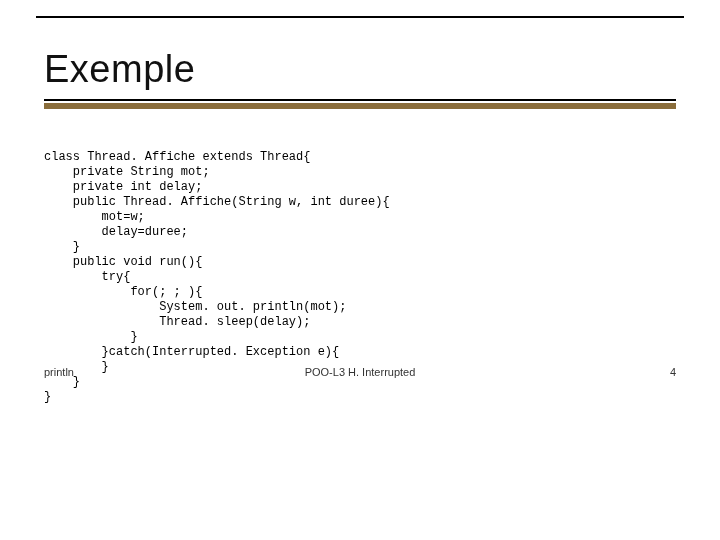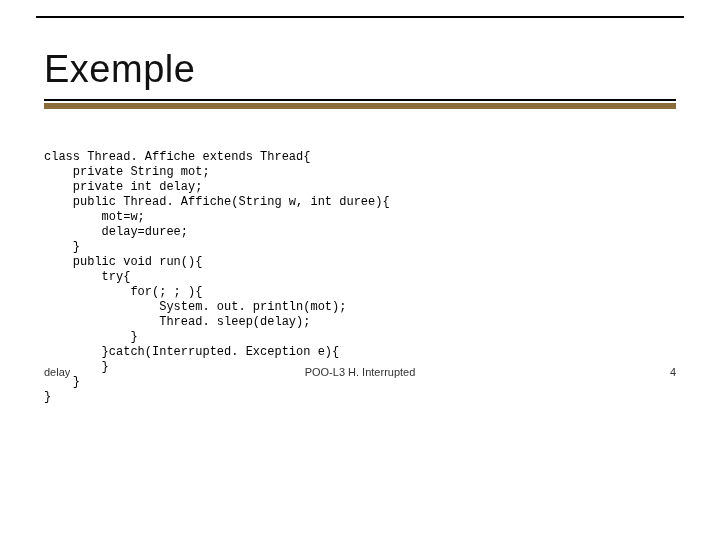--- a/index.html
+++ b/index.html
@@ -110,17 +110,17 @@
             for(; ; ){
                 System. out. println(mot);
                 Thread. sleep(delay);
             }
         }catch(Interrupted. Exception e){
         }
     }
 }</div>
 
   <div class="footer">
-    <span class="footer-left">delay</span>
+    <span class="footer-left">println</span>
     <span class="footer-center">POO-L3 H. Interrupted</span>
     <span class="footer-right">4</span>
   </div>
 </div>
 
 </body></html>

